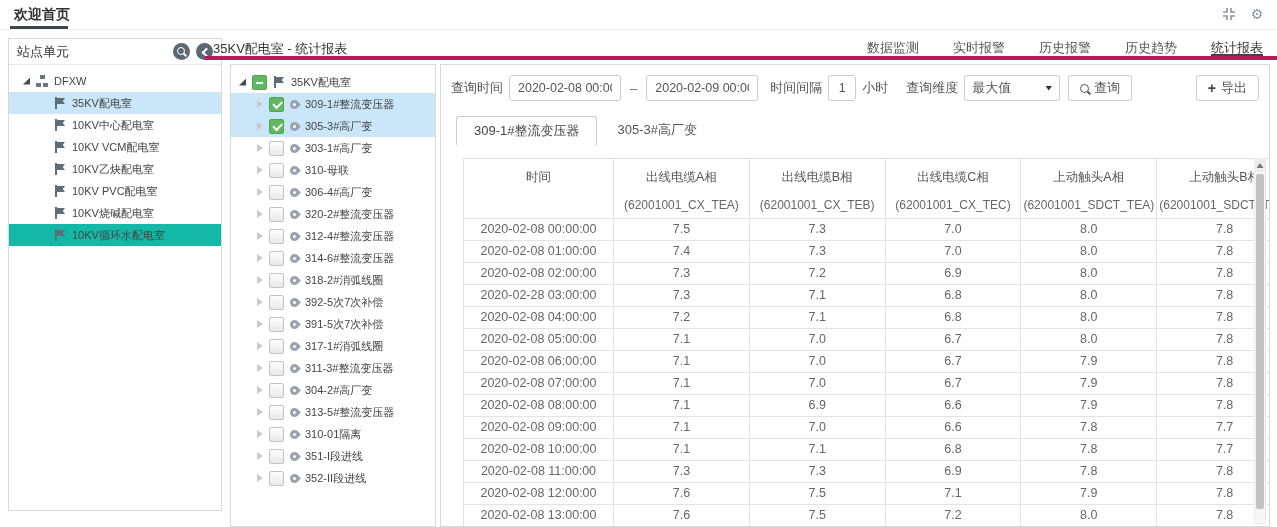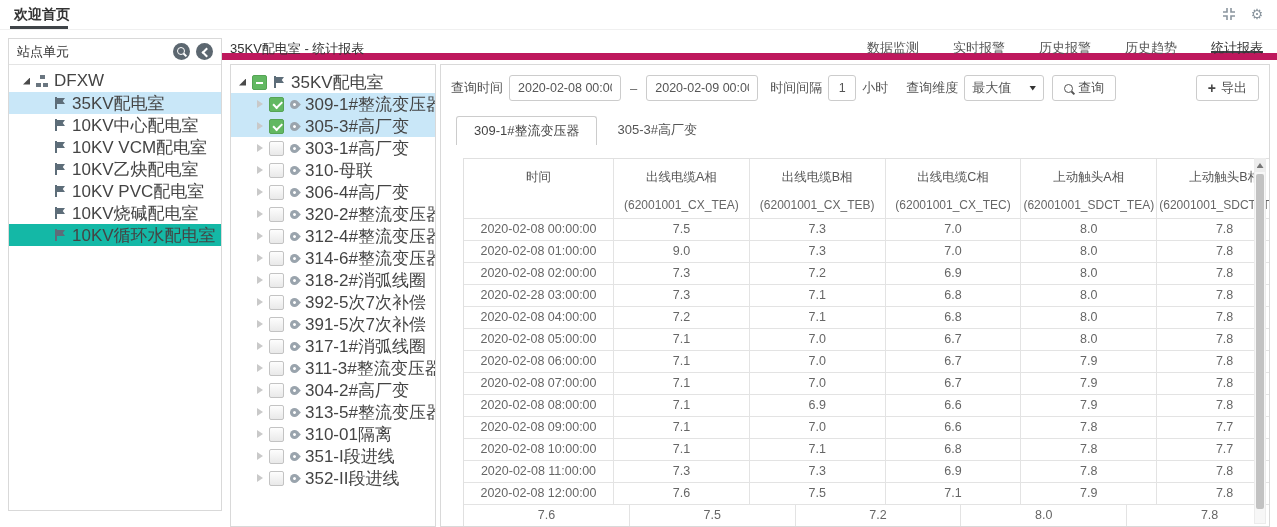--- a/index.html
+++ b/index.html
@@ -18,38 +18,38 @@
   .sidebar { position:absolute; left:8px; top:38px; width:214px; bottom:16px; border:1px solid #d9d9d9; background:#fff; }
   .sidebar-header { height:26px; border-bottom:1px solid #e4e4e4; display:flex; align-items:center; padding:0 8px; }
   .sidebar-title { font-size:13px; color:#333; }
   .sidebar-header-icons { margin-left:auto; display:flex; gap:6px; }
   .circle-ic { width:17px; height:17px; border-radius:50%; background:#5c6770; position:relative; cursor:pointer; }
   .mag::before { content:""; position:absolute; left:4px; top:4px; width:6px; height:6px; border:1.5px solid #fff; border-radius:50%; }
   .mag::after { content:""; position:absolute; left:10.5px; top:10px; width:1.8px; height:4px; background:#fff; transform:rotate(-45deg); }
   .chev::after { content:""; position:absolute; left:6.5px; top:5.5px; width:5px; height:5px; border-left:2px solid #fff; border-bottom:2px solid #fff; transform:rotate(45deg); }
 
   .tree { padding-top:5px; }
-  .trow { height:22px; display:flex; align-items:center; font-size:17px; color:#444; cursor:pointer; white-space:nowrap; }
+  .trow { height:22px; display:flex; align-items:center; font-size:11px; color:#444; cursor:pointer; white-space:nowrap; }
   .trow .gap { width:6px; flex:none; }
   .caret-open { width:7px; height:7px; background:#4a4a4a; clip-path:polygon(100% 0,100% 100%,0 100%); flex:none; }
   .caret-closed { width:6px; height:8px; background:#c9c9c9; clip-path:polygon(0 0,100% 50%,0 100%); flex:none; }
   .sitemap { width:12px; height:12px; position:relative; flex:none; }
   .sitemap::before { content:""; position:absolute; left:3.5px; top:0; width:5px; height:4px; background:#6a7680; }
   .sitemap::after { content:""; position:absolute; left:0; bottom:0; width:5px; height:4px; background:#6a7680; box-shadow:7px 0 0 #6a7680; }
   .flag { width:12px; height:12px; position:relative; flex:none; }
   .flag::before { content:""; position:absolute; left:1px; top:0; width:2px; height:12px; background:#5d6d79; }
   .flag::after { content:""; position:absolute; left:3px; top:1px; width:8px; height:6px; background:#5d6d79; clip-path:polygon(0 0,100% 0,72% 50%,100% 100%,0 100%); }
   .pin { width:9px; height:9px; background:#9aa4ad; border-radius:50% 50% 50% 0; transform:rotate(-135deg); position:relative; flex:none; }
   .pin::after { content:""; position:absolute; left:3px; top:3px; width:3px; height:3px; border-radius:50%; background:#fff; }
   .sel { background:#c9e7f8; }
   .hover-sel { background:#14b8a6; }
   .side-item { padding-left:45px; }
 
   
-  .main-header { position:absolute; left:222px; top:38px; right:0; height:22px; border-bottom:7px solid #be185d; display:flex; align-items:stretch; }
+  .main-header { position:absolute; left:205px; top:38px; right:0; height:22px; border-bottom:4px solid #be185d; display:flex; align-items:stretch; }
   .main-title { font-size:13px; color:#333; line-height:21px; padding-left:8px; }
   .nav { margin-left:auto; display:flex; gap:22px; padding-right:14px; }
   .nav-item { font-size:13px; color:#555; line-height:20px; cursor:pointer;margin-left:12px; }
   .nav-item.active { color:#333; border-bottom:2px solid #3f4448; }
 
   
   .device-panel { position:absolute; left:230px; top:64px; width:206px; bottom:0; border:1px solid #d9d9d9; background:#fff; overflow:hidden; }
   .device-panel .tree { padding-top:6px; }
   .cb { width:15px; height:15px; border:1px solid #c3c3c3; border-radius:2px; background:linear-gradient(#fdfdfd,#e9e9e9); position:relative; flex:none; cursor:pointer; }
   .cb.checked { background:#62b862; border-color:#55a455; }
@@ -60,21 +60,21 @@
 
   
   .content-panel { position:absolute; left:440px; top:64px; right:7px; bottom:0; border:1px solid #d9d9d9; background:#fff; overflow:hidden; }
   .query-bar { position:absolute; left:10px; right:10px; top:10px; height:26px; display:flex; align-items:center; font-size:13px; color:#555; }
   .qlabel { margin-right:6px; flex:none; }
   .qinput { height:26px; border:1px solid #ccc; border-radius:3px; font-size:12.5px; color:#555; padding:0 8px; font-family:inherit; background:#fff; }
   .date-input { width:112px; }
   .range-sep { margin:0 9px; color:#666; }
   .interval-input { width:28px; text-align:center; margin-right:6px; }
   .spacer12 { width:12px; flex:none; }
-  .select { width:80px; height:26px; border:1px solid #ccc; border-radius:3px; display:flex; align-items:center; padding:0 7px; margin-right:8px; cursor:pointer; }
+  .select { width:96px; height:26px; border:1px solid #ccc; border-radius:3px; display:flex; align-items:center; padding:0 7px; margin-right:8px; cursor:pointer; }
   .select .sel-caret { margin-left:auto; width:7px; height:5px; background:#333; clip-path:polygon(0 0,100% 0,50% 100%); }
   .btn { height:26px; border:1px solid #ccc; border-radius:3px; background:#fff; display:flex; align-items:center; padding:0 11px; gap:5px; font-size:13px; color:#555; cursor:pointer; }
   .mini-mag { width:9px; height:9px; border:1.5px solid #555; border-radius:50%; position:relative; flex:none; }
   .mini-mag::after { content:""; position:absolute; left:7px; top:6.5px; width:1.8px; height:4px; background:#555; transform:rotate(-45deg); }
   .export-btn { position:absolute; right:10px; top:10px; }
   .plus-glyph { font-size:14px; font-weight:bold; color:#444; line-height:1; }
 
   .tabs { position:absolute; left:15px; top:51px; height:29px; display:flex; align-items:flex-end; }
   .tab { font-size:13px; color:#555; cursor:pointer; }
   .tab.active { height:29px; border:1px solid #ccc; border-bottom:none; border-radius:3px 3px 0 0; background:#fff; display:flex; align-items:center; padding:0 17px; color:#444; }
@@ -421,21 +421,21 @@
       <div class="tr tr-data">
           <div class="td col-time">2020-02-08 00:00:00</div>
           <div class="td col-data">7.5</div>
           <div class="td col-data">7.3</div>
           <div class="td col-data">7.0</div>
           <div class="td col-data">8.0</div>
           <div class="td col-data">7.8</div>
         </div>
       <div class="tr tr-data">
           <div class="td col-time">2020-02-08 01:00:00</div>
-          <div class="td col-data">9.0</div>
+          <div class="td col-data">7.4</div>
           <div class="td col-data">7.3</div>
           <div class="td col-data">7.0</div>
           <div class="td col-data">8.0</div>
           <div class="td col-data">7.8</div>
         </div>
       <div class="tr tr-data">
           <div class="td col-time">2020-02-08 02:00:00</div>
           <div class="td col-data">7.3</div>
           <div class="td col-data">7.2</div>
           <div class="td col-data">6.9</div>
@@ -516,20 +516,21 @@
         </div>
       <div class="tr tr-data">
           <div class="td col-time">2020-02-08 12:00:00</div>
           <div class="td col-data">7.6</div>
           <div class="td col-data">7.5</div>
           <div class="td col-data">7.1</div>
           <div class="td col-data">7.9</div>
           <div class="td col-data">7.8</div>
         </div>
       <div class="tr tr-data">
+          <div class="td col-time">2020-02-08 13:00:00</div>
           <div class="td col-data">7.6</div>
           <div class="td col-data">7.5</div>
           <div class="td col-data">7.2</div>
           <div class="td col-data">8.0</div>
           <div class="td col-data">7.8</div>
         </div>
     </div>
 
     <div class="vscroll">
       <div class="vscroll-up">

